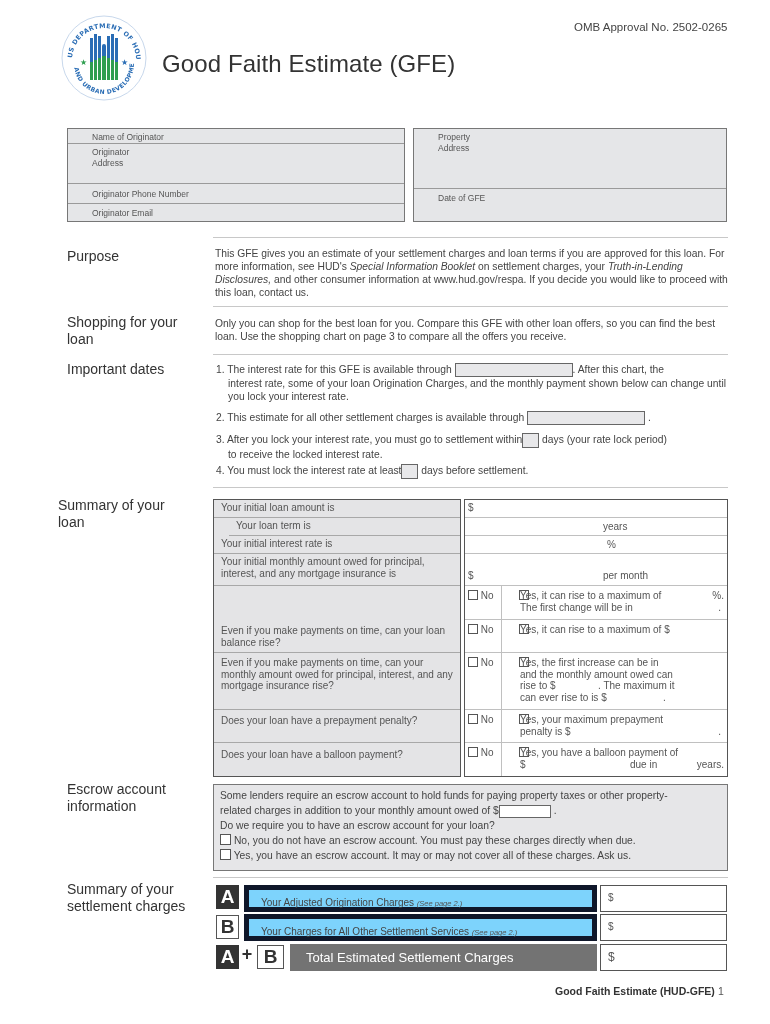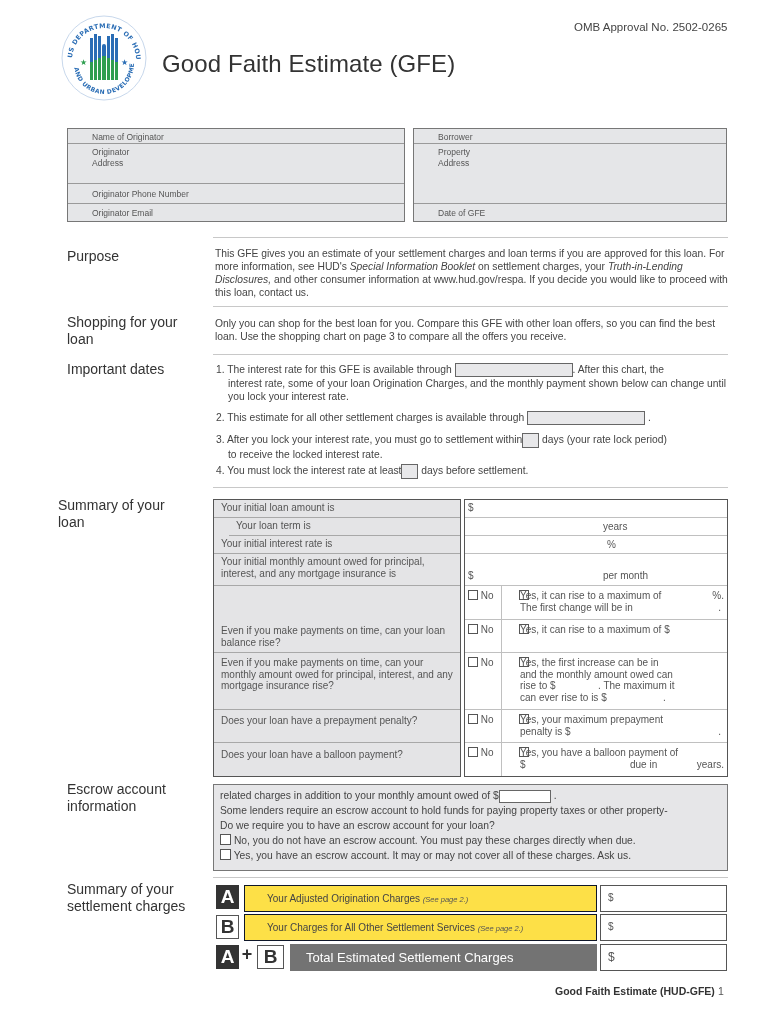--- a/index.html
+++ b/index.html
@@ -39,21 +39,21 @@
   .no-col { position: absolute; left: 0; top: 0; bottom: 0; width: 37px; border-right: 1px solid #c0c0c0; padding: 4px 1px 0 3px; }
   .yes-col { position: absolute; left: 38px; right: 3px; top: 0; bottom: 0; padding: 4px 0 0 16px; }
   .yes-text { position: absolute; left: 17px; right: 0; top: 4px; }
 
   
   #escrow-box { left: 213px; top: 784px; width: 515px; height: 87px; border: 1px solid #777; background: #e6e6e8; padding: 3px 0 0 6px; font-size: 10.3px; line-height: 15px; color: #444; }
 
   
   .letter-dark { background: #333; color: #fff; font-weight: bold; font-size: 19px; text-align: center; line-height: 24px; }
   .letter-light { background: #fff; color: #333; border: 1px solid #555; font-weight: bold; font-size: 19px; text-align: center; line-height: 22px; }
-  .charge-label { border: 1px solid #0f172a; background: #fde047; font-size: 10px; color: #444; padding: 7px 0 0 22px; }
+  .charge-label { border: 5px solid #0f172a; background: #7dd3fc; font-size: 10px; color: #444; padding: 7px 0 0 12px; }
   .charge-label small { font-size: 7.5px; font-style: italic; color: #555; }
   .amt-box { border: 1.5px solid #555; background: #fff; font-size: 10px; color: #555; padding: 6px 0 0 7px; }
 
   #footer { left: 555px; top: 985px; font-size: 10.5px; color: #333; font-weight: bold; }
   #footer-page { left: 718px; top: 985px; font-size: 10.5px; color: #555; }
 </style>
 </head>
 <body>
 
 <div class="abs" id="seal">
@@ -95,21 +95,20 @@
 
 <div class="abs infobox" id="orig-box">
   <div class="row" style="height:15px;"><span>Name of Originator</span></div>
   <div class="row" style="height:40px; white-space:pre-line;"><span>Originator
 Address</span></div>
   <div class="row" style="height:20px; padding-top:5px;"><span>Originator Phone Number</span></div>
   <div class="row" style="height:17px; padding-top:4px;"><span>Originator Email</span></div>
 </div>
 
 <div class="abs infobox" id="borr-box">
-  <div class="row" style="height:15px;"><span>Borrower</span></div>
   <div class="row" style="height:60px; white-space:pre-line;"><span>Property
 Address</span></div>
   <div class="row" style="height:17px; padding-top:4px;"><span>Date of GFE</span></div>
 </div>
 
 <div class="abs hr" style="left:213px; top:237px; width:515px;"></div>
 <div class="abs sec-label" style="left:67px; top:248px;">Purpose</div>
 <div class="abs body-text" style="left:215px; top:247px; width:515px;">
   <span>This GFE gives you an estimate of your settlement charges and loan terms if you are approved for this loan. For more information, see HUD's </span><i>Special Information Booklet</i><span> on settlement charges, your </span><i>Truth-in-Lending Disclosures,</i><span> and other consumer information at www.hud.gov/respa. If you decide you would like to proceed with this loan, contact us.</span>
 </div>
@@ -209,22 +208,22 @@
           <div>Yes, you have a balloon payment of</div>
           <div style="position:relative;"><span>$</span><span style="position:absolute; left:110px;">due in</span><span style="position:absolute; right:0;">years.</span></div>
         </div>
       </div>
     </div>
   </div>
 </div>
 
 <div class="abs sec-label" style="left:67px; top:781px; width:130px;">Escrow account information</div>
 <div class="abs" id="escrow-box">
+  <div>Some lenders require an escrow account to hold funds for paying property taxes or other property-</div>
   <div><span>related charges in addition to your monthly amount owed of $</span><span class="blank-box" style="width:52px; height:13px; background:#fff;"></span> <span>.</span></div>
-  <div>Some lenders require an escrow account to hold funds for paying property taxes or other property-</div>
   <div>Do we require you to have an escrow account for your loan?</div>
   <div><span class="chk" style="width:11px; height:11px;"></span> <span>No, you do not have an escrow account. You must pay these charges directly when due.</span></div>
   <div><span class="chk" style="width:11px; height:11px;"></span> <span>Yes, you have an escrow account. It may or may not cover all of these charges. Ask us.</span></div>
 </div>
 
 <div class="abs hr" style="left:213px; top:877px; width:515px;"></div>
 <div class="abs sec-label" style="left:67px; top:881px; width:140px;">Summary of your settlement charges</div>
 
 <div class="abs letter-dark" style="left:216px; top:885px; width:23px; height:24px;">A</div>
 <div class="abs charge-label" style="left:244px; top:885px; width:353px; height:27px;">

